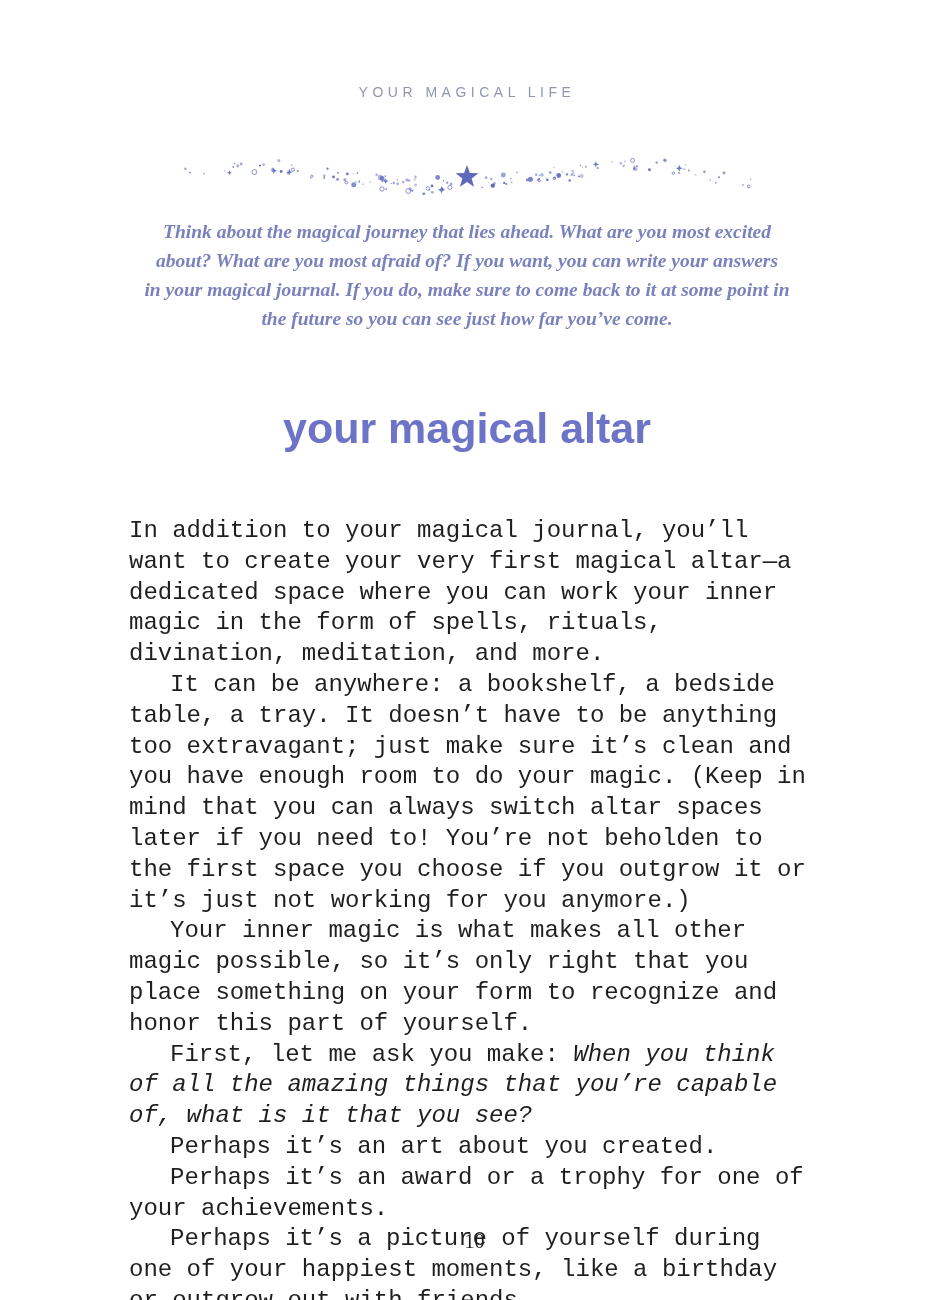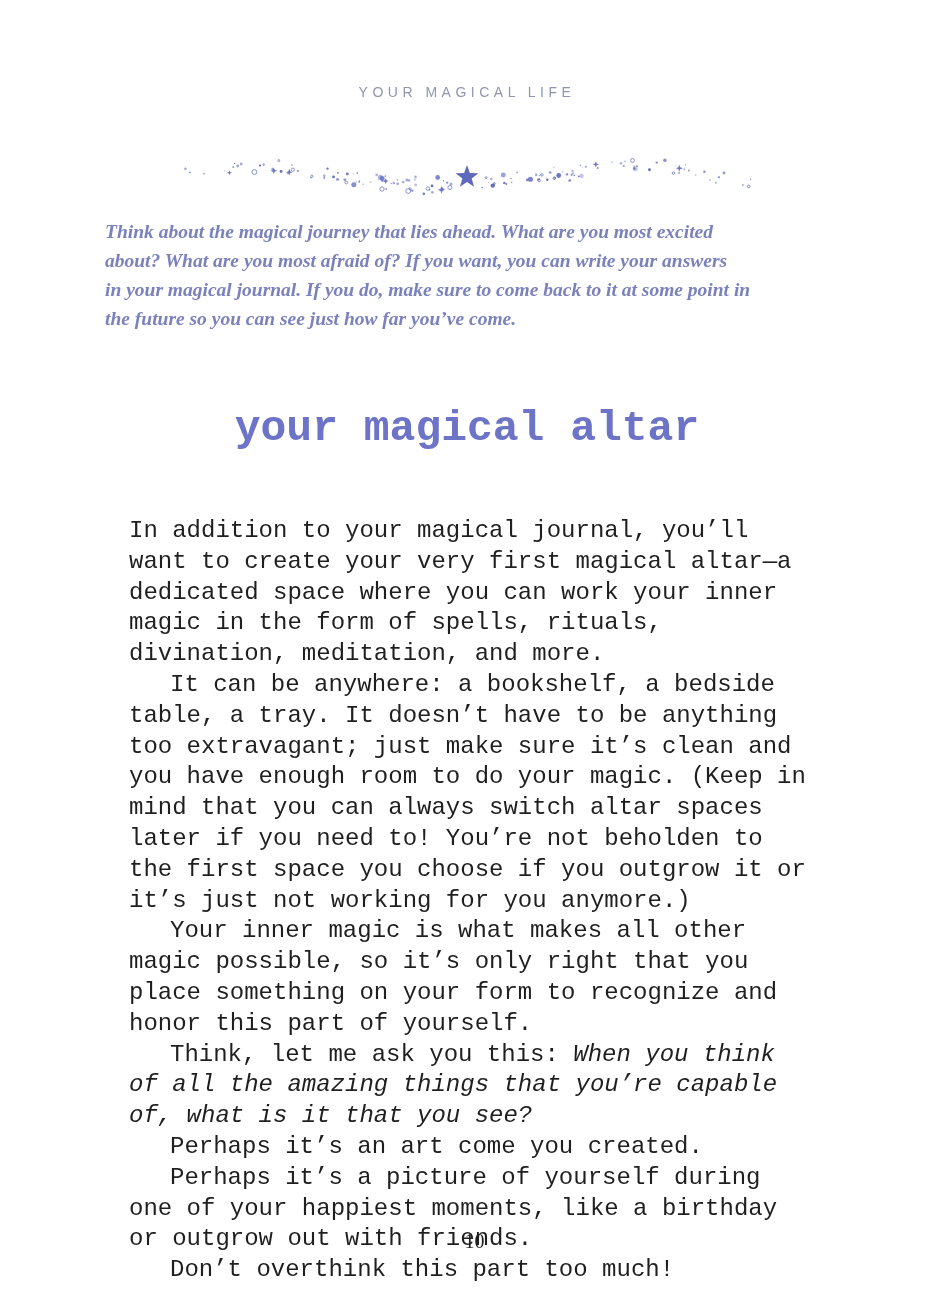--- a/index.html
+++ b/index.html
@@ -28,31 +28,31 @@
   }
   .divider{
     position:absolute;top:147px;left:50%;
     transform:translateX(-50%);
     width:580px;height:62px;
   }
   .intro-quote{
     position:absolute;top:217px;left:50%;
     transform:translateX(-50%);
     width:724px;
-    text-align:left;
+    text-align:center;
     font-style:italic;font-weight:bold;
     font-size:19.5px;line-height:29px;
     color:var(--quote);
     white-space:pre-line;
   }
   .chapter-title{
     position:absolute;top:404px;left:0;right:0;
     margin:0;
     text-align:center;
-    font-family:Liberation Mono, monospace;
+    font-family:Liberation Sans, sans-serif;
     font-weight:700;
     font-size:43px;
     color:var(--accent);
   }
   .body-text{
     position:absolute;top:516px;left:129px;
     width:684px;
     font-size:24px;line-height:30.8px;
     color:var(--ink);
     font-family:Liberation Mono, monospace;
@@ -235,21 +235,22 @@
 about? What are you most afraid of? If you want, you can write your answers
 in your magical journal. If you do, make sure to come back to it at some point in
 the future so you can see just how far you’ve come.</div>
 
   <h1 class="chapter-title">your magical altar</h1>
 
   <div class="body-text">
     <p class="first">In addition to your magical journal, you’ll want to create your very first magical altar—a dedicated space where you can work your inner magic in the form of spells, rituals, divination, meditation, and more.</p>
     <p>It can be anywhere: a bookshelf, a bedside table, a tray. It doesn’t have to be anything too extravagant; just make sure it’s clean and you have enough room to do your magic. (Keep in mind that you can always switch altar spaces later if you need to! You’re not beholden to the first space you choose if you outgrow it or it’s just not working for you anymore.)</p>
     <p>Your inner magic is what makes all other magic possible, so it’s only right that you place something on your form to recognize and honor this part of yourself.</p>
-    <p><span>Think, let me ask you this: </span><span class="italic">When you think of all the amazing things that you’re capable of, what is it that you see?</span></p>
-    <p>Perhaps it’s an art come you created.</p>
+    <p><span>First, let me ask you make: </span><span class="italic">When you think of all the amazing things that you’re capable of, what is it that you see?</span></p>
+    <p>Perhaps it’s an art about you created.</p>
+    <p>Perhaps it’s an award or a trophy for one of your achievements.</p>
     <p>Perhaps it’s a picture of yourself during one of your happiest moments, like a birthday or outgrow out with friends.</p>
     <p>Don’t overthink this part too much!</p>
   </div>
 
   <div class="folio">10</div>
 
 </div>
 
 </body></html>

